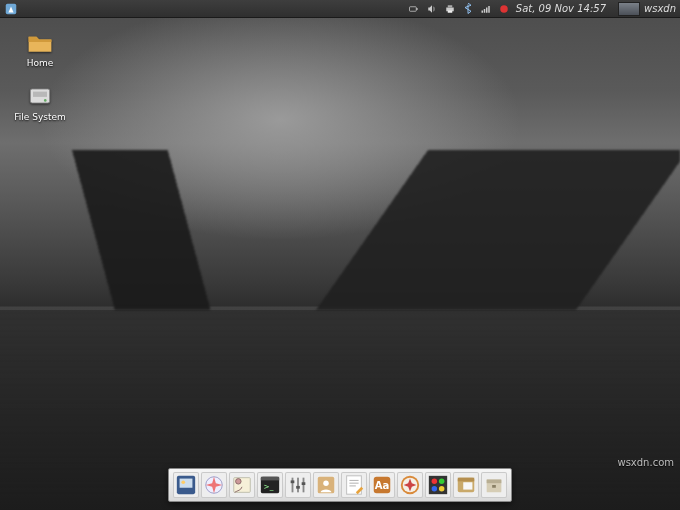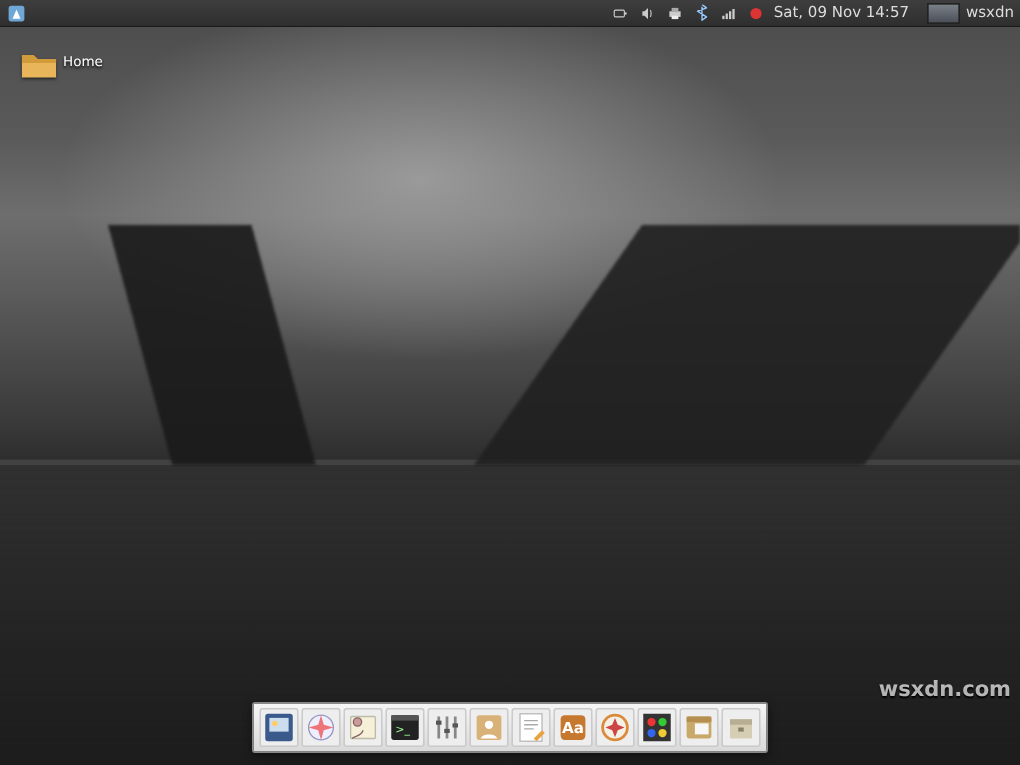--- a/index.html
+++ b/index.html
@@ -34,33 +34,34 @@
   }
 
   
   .panel {
     position: absolute; top: 0; left: 0; right: 0; height: 18px;
     background: linear-gradient(to bottom, #3e3e3e, #2f2f2f);
     border-bottom: 1px solid #1a1a1a;
     display: flex; align-items: center;
     font-size: 10px; color: #ddd;
     padding: 0 4px;
+    font-style: italic;
   }
   .panel .spacer { flex: 1; }
   .panel .tray { display: flex; align-items: center; gap: 6px; }
   .tray-icon { width: 12px; height: 12px; display: inline-flex; align-items: center; justify-content: center; }
   .tray-icon svg { width: 12px; height: 12px; }
   .user-box { margin-left: 6px; display: flex; align-items: center; gap: 4px; }
   .user-swatch { width: 22px; height: 14px; background: linear-gradient(to bottom,#7a8088,#4b5058); border: 1px solid #222; }
   .app-menu { width: 14px; height: 14px; display:flex; align-items:center; justify-content:center; }
   .app-menu svg { width: 14px; height: 14px; }
 
   
   .desktop-icons { position: absolute; top: 28px; left: 12px; display: flex; flex-direction: column; gap: 14px; }
-  .dicon { width: 56px; display: flex; flex-direction: row; align-items: center; gap: 2px; cursor: pointer; }
+  .dicon { width: 56px; display: flex; flex-direction: column; align-items: center; gap: 2px; cursor: pointer; }
   .dicon .glyph { width: 28px; height: 28px; display:flex; align-items:center; justify-content:center; }
   .dicon .glyph svg { width: 28px; height: 28px; filter: drop-shadow(0 1px 1px rgba(0,0,0,.6)); }
   .dicon .lbl { color: #fff; font-size: 9px; text-shadow: 0 1px 2px #000; text-align: center; }
 
   
   .dock {
     position: absolute; bottom: 8px; left: 50%; transform: translateX(-50%);
     background: linear-gradient(to bottom, #f6f6f6, #d9d9d9);
     border: 1px solid #888; border-radius: 2px;
     padding: 3px 4px;
@@ -69,23 +70,22 @@
   }
   .dock-item {
     width: 26px; height: 26px; border: 1px solid rgba(0,0,0,.15);
     border-radius: 2px; display:flex; align-items:center; justify-content:center;
     background: #eee;
   }
   .dock-item svg { width: 22px; height: 22px; }
 
   .watermark {
     position: absolute; right: 6px; bottom: 42px;
-    font-size: 14px; color: rgba(255,255,255,.7);
+    font-size: 10px; color: rgba(255,255,255,.7);
     text-shadow: 0 1px 1px #000;
-    font-weight: bold;
   }
 </style>
 </head>
 <body>
 
 <div class="mtn"></div>
 <div class="water"></div>
 
 <div class="panel">
   <div class="app-menu">
@@ -143,20 +143,30 @@
 
 <div class="desktop-icons">
   <div class="dicon">
     <span class="glyph">
       <svg viewBox="0 0 32 32">
           <path d="M3 10h9l3 3h14v14H3z" fill="#e8b55a"></path>
           <path d="M3 10h9l3 3h14v3H3z" fill="#d19a3b"></path>
         </svg>
     </span>
     <span class="lbl">Home</span>
+  </div>
+  <div class="dicon">
+    <span class="glyph">
+      <svg viewBox="0 0 32 32">
+          <rect x="5" y="8" width="22" height="16" rx="2" fill="#dcdcdc" stroke="#888"></rect>
+          <rect x="8" y="11" width="16" height="6" fill="#b8b8b8"></rect>
+          <circle cx="22" cy="21" r="1.5" fill="#6a6"></circle>
+        </svg>
+    </span>
+    <span class="lbl">File System</span>
   </div>
 </div>
 
 <div class="dock">
   <div class="dock-item">
       <svg viewBox="0 0 24 24">
         <rect x="2" y="2" width="20" height="20" rx="2" fill="#3a5a8c"></rect>
         <rect x="5" y="5" width="14" height="10" fill="#cde"></rect>
         <circle cx="9" cy="9" r="2" fill="#fc6"></circle>
       </svg>

